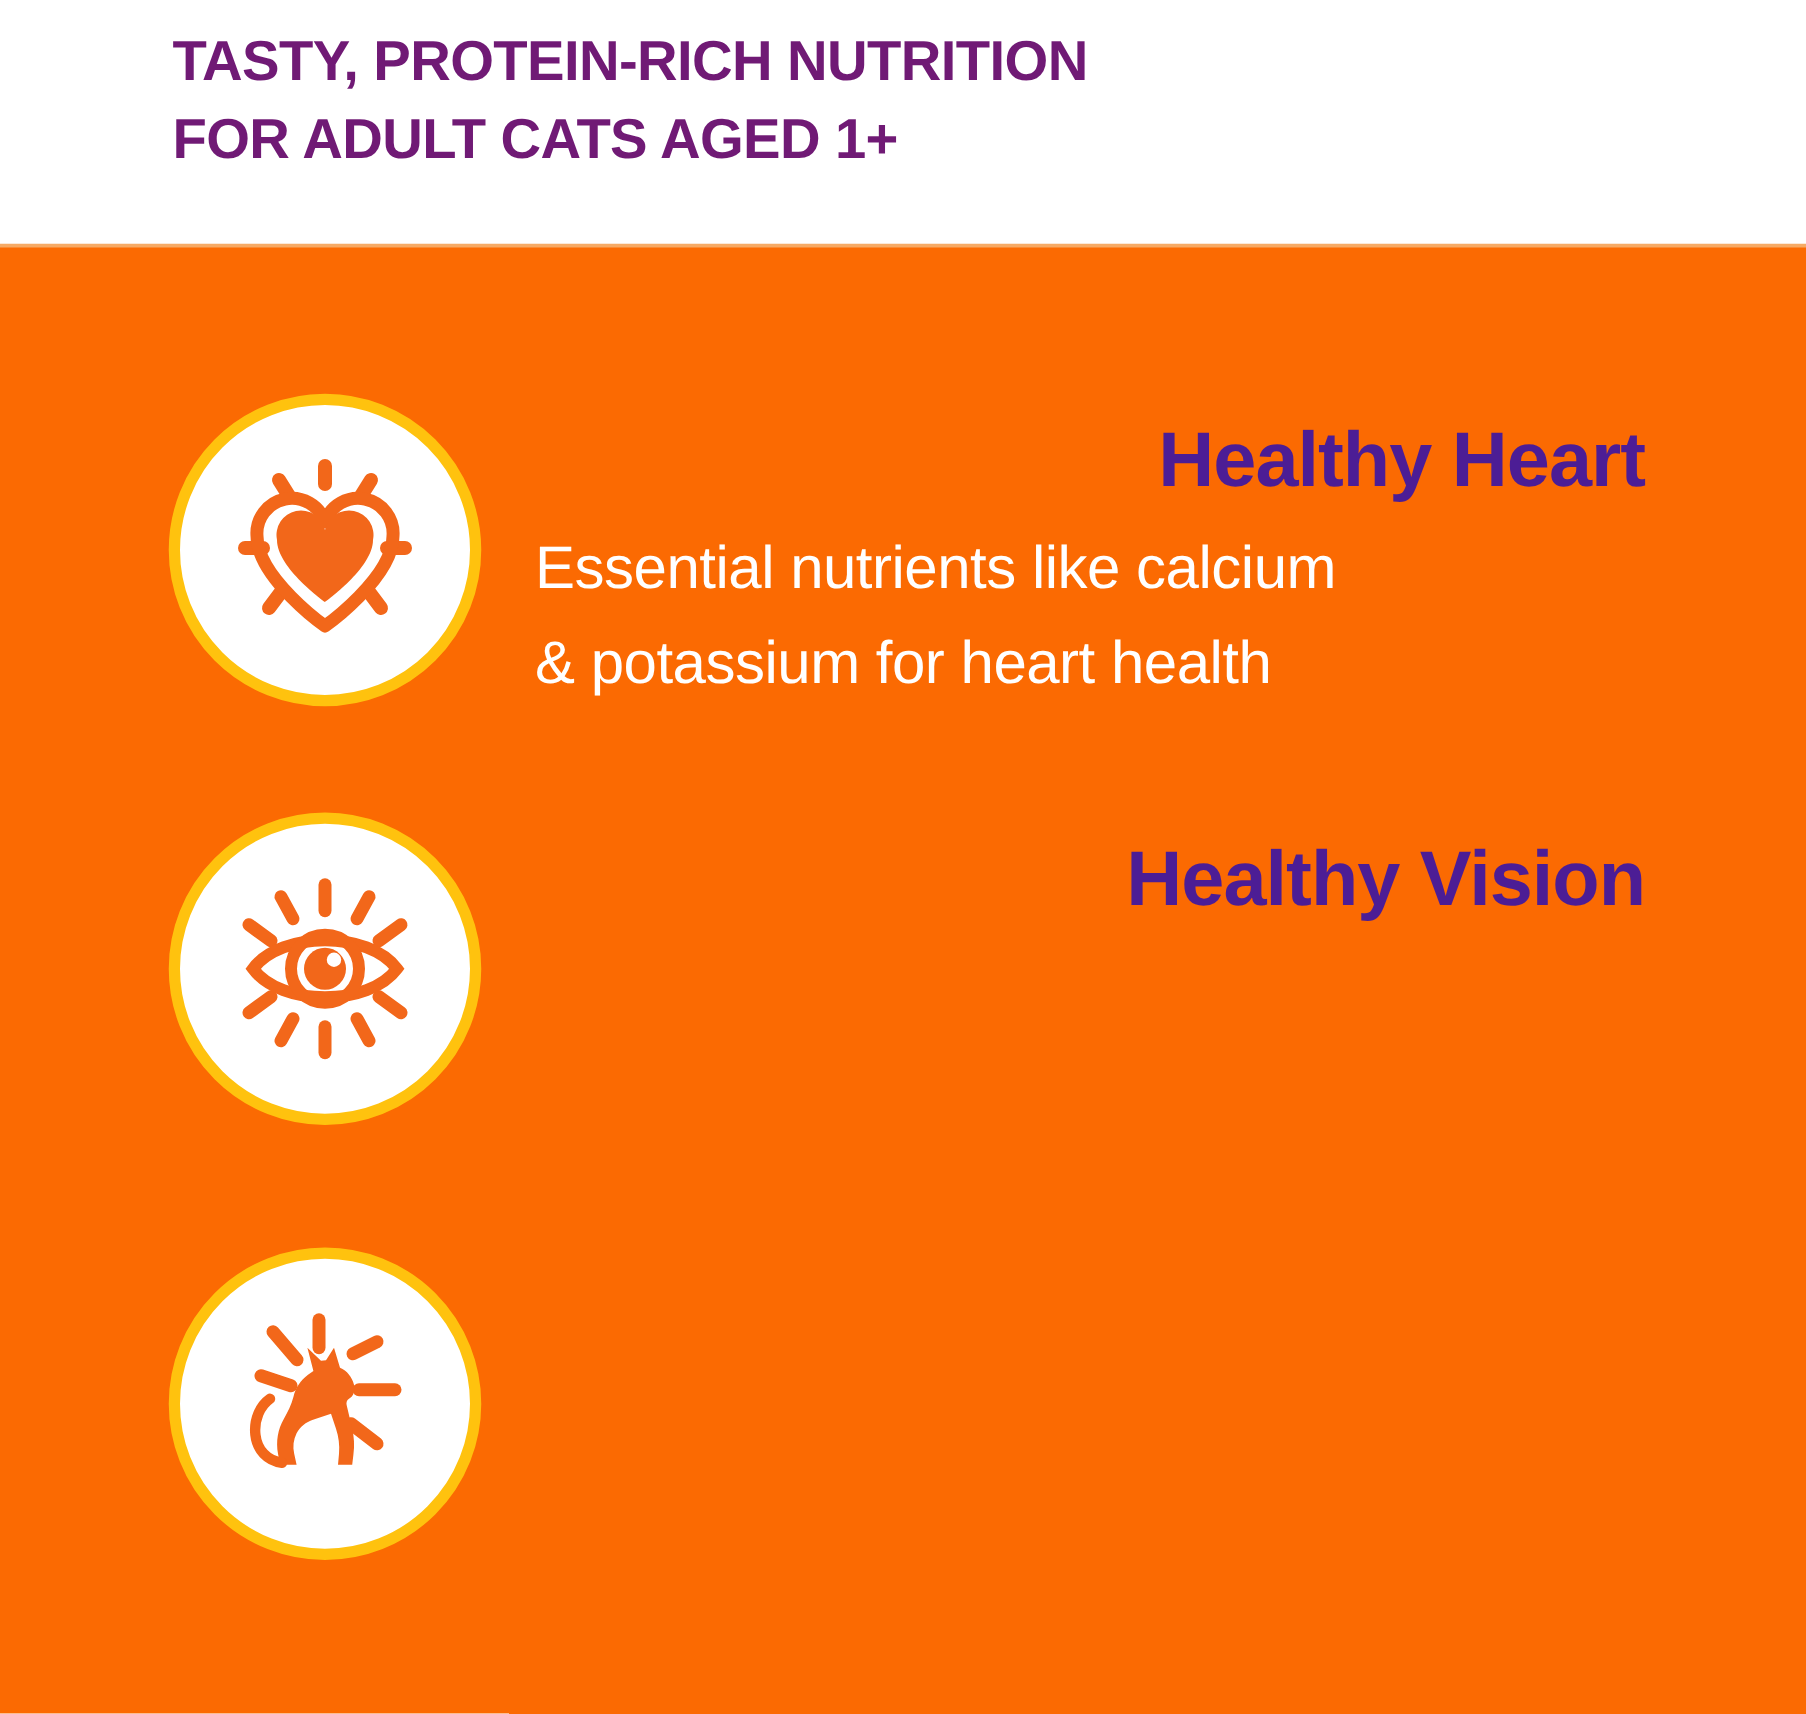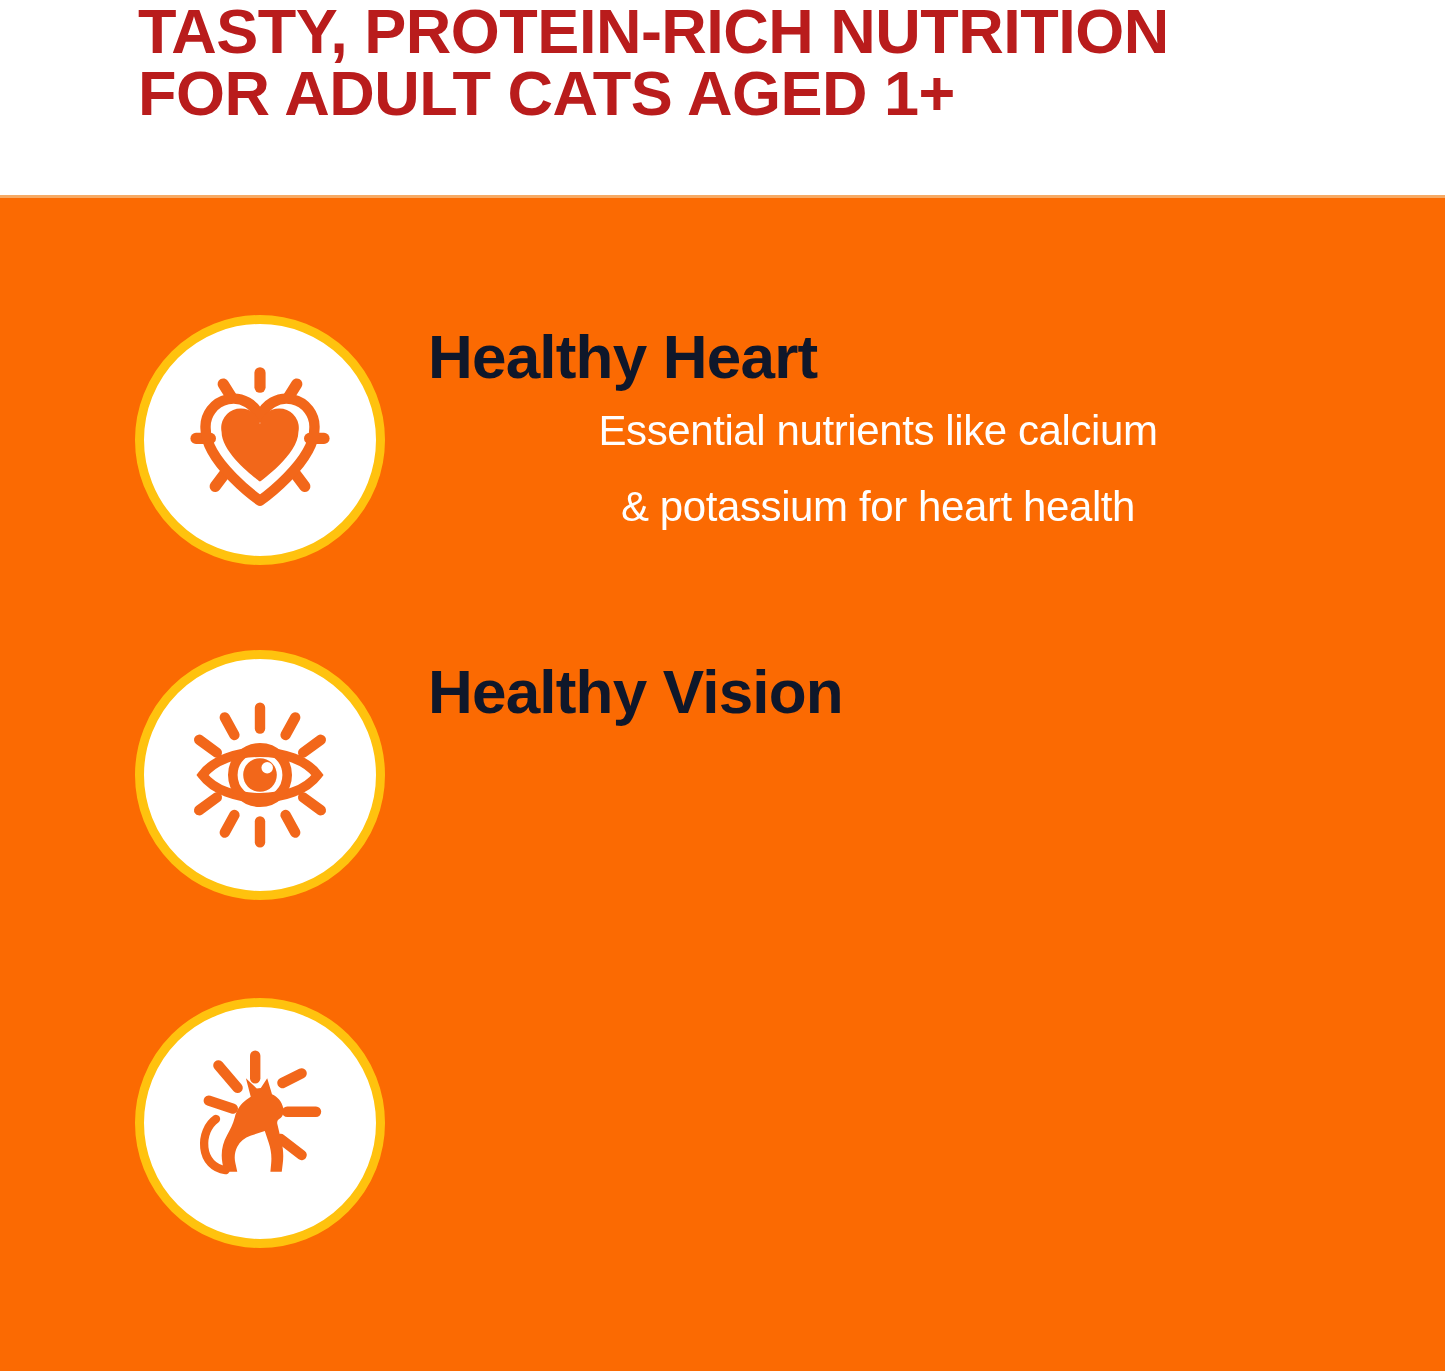--- a/index.html
+++ b/index.html
@@ -26,26 +26,26 @@
     left: 0;
     top: 0;
     width: 1445px;
     height: 198px;
     background: #ffffff;
     box-sizing: border-box;
   }
   .headline {
     position: absolute;
     left: 138px;
-    top: 0;
+    top: 18px;
     width: 1240px;
-    color: #b91c1c;
+    color: #701a75;
     font-family: "Liberation Sans", sans-serif;
     font-weight: 700;
-    font-size: 63px;
+    font-size: 45px;
     line-height: 62px;
     letter-spacing: -0.5px;
     text-transform: uppercase;
     white-space: pre-line;
   }
 
   
   .band-divider {
     position: absolute;
     left: 0;
@@ -97,38 +97,38 @@
     display: block;
   }
 
   .benefit-text {
     position: absolute;
     left: 428px;
     top: 6px;
     width: 900px;
   }
   .benefit-title {
-    color: #0f172a;
+    color: #4c1d95;
     font-family: "Liberation Sans", sans-serif;
     font-weight: 700;
     font-size: 62px;
     line-height: 72px;
     letter-spacing: -0.8px;
-    margin: 0;
+    margin: 12px;
+    text-align: right;
   }
   .benefit-desc {
     color: #FFFFFF;
     font-family: "Liberation Sans", sans-serif;
     font-weight: 400;
-    font-size: 42px;
+    font-size: 48px;
     line-height: 76px;
     letter-spacing: -0.4px;
     margin: 0;
     white-space: pre-line;
-    text-align: center;
   }
 </style>
 </head>
 <body>
 
 <div id="page">
 
   <div class="header-band">
     <div class="headline">TASTY, PROTEIN-RICH NUTRITION
 FOR ADULT CATS AGED 1+</div>

